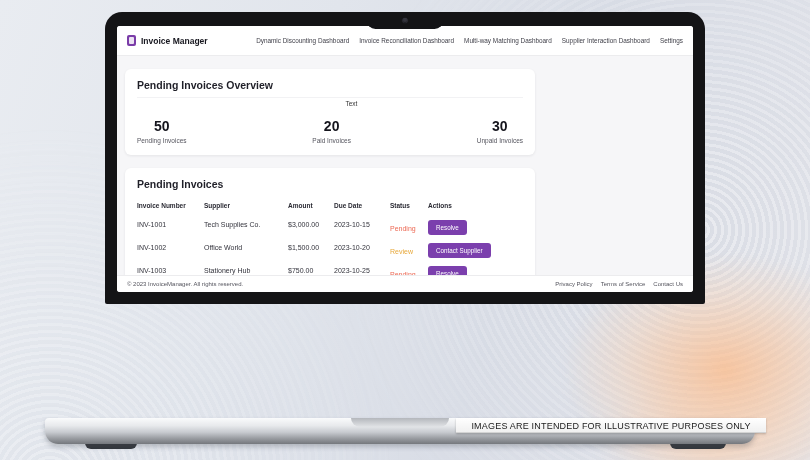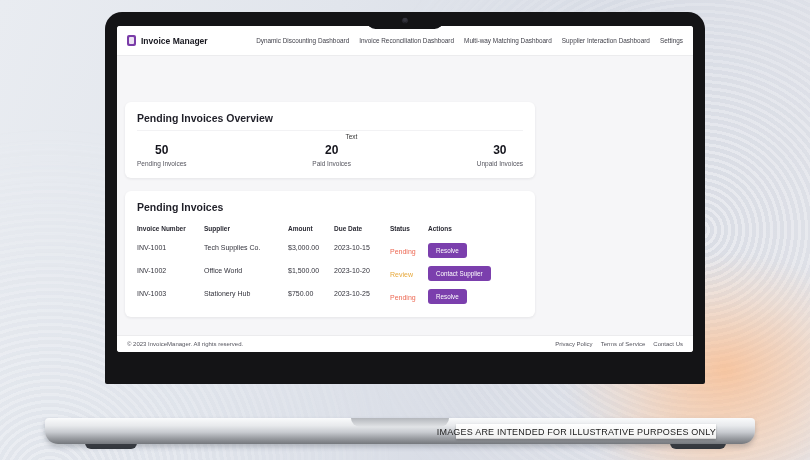--- a/index.html
+++ b/index.html
@@ -13,63 +13,63 @@
     mask-image:radial-gradient(circle,rgba(0,0,0,.9) 0%,rgba(0,0,0,.35) 40%,transparent 62%);}
   .waves-right{right:-310px;top:-190px;width:840px;height:840px;opacity:.38;}
   .waves-left{left:-360px;bottom:-430px;width:820px;height:820px;opacity:.25;}
   .glow{position:absolute;right:-130px;top:215px;width:430px;height:310px;
     background:radial-gradient(closest-side,rgba(255,183,128,.7),rgba(255,205,165,.32) 48%,transparent 75%);
     filter:blur(5px);}
   .glow2{position:absolute;right:-70px;top:360px;width:330px;height:170px;opacity:.55;
     background:radial-gradient(closest-side,rgba(255,196,150,.6),transparent 75%);filter:blur(6px);}
 
   
-  .laptop-screen{position:absolute;left:105px;top:12px;width:600px;height:372px;box-sizing:border-box;
-    background:#141416;border-radius:17px 17px 2px 2px;padding:14px 12px 32px;}
+  .laptop-screen{position:absolute;left:105px;top:12px;width:600px;height:292px;box-sizing:border-box;
+    background:#141416;border-radius:17px 17px 2px 2px;padding:14px 12px 12px;}
   .notch{position:absolute;left:50%;top:0;transform:translateX(-50%);width:77px;height:17px;
     background:#141416;border-radius:0 0 9px 9px;z-index:6;display:flex;align-items:center;justify-content:center;}
   .camera{width:5px;height:5px;border-radius:50%;background:#36363e;box-shadow:inset 0 -1px 1px #1c1c22,0 0 1px #4a4a55;}
   .screen-inner{width:100%;height:100%;background:#fff;border-radius:3px;overflow:hidden;
     display:flex;flex-direction:column;position:relative;}
   .laptop-base{position:absolute;left:45px;top:418px;width:710px;height:26px;
     border-radius:4px 4px 13px 13px;z-index:2;
     background:linear-gradient(180deg,#fafbfc 0%,#e7e9ec 30%,#c7cacf 55%,#96999e 80%,#75787d 100%);
     box-shadow:0 3px 5px rgba(70,75,85,.3);}
   .base-scoop{position:absolute;left:50%;top:0;transform:translateX(-50%);width:98px;height:9px;
     border-radius:0 0 10px 10px;background:linear-gradient(180deg,#b4b7bc,#e2e4e7);}
   .foot{position:absolute;top:443px;height:6px;background:#33363b;border-radius:0 0 7px 7px;
     filter:blur(.6px);z-index:1;}
   .foot-left{left:85px;width:52px;}
   .foot-right{left:670px;width:56px;}
-  .caption-bar{position:absolute;left:456px;top:418px;width:260px;height:15px;z-index:4;
-    background:linear-gradient(180deg,#ffffff,#efefef);display:flex;align-items:center;justify-content:flex-end;
-    box-shadow:inset 0 -1px 0 #d3d3d3,0 1px 2px rgba(0,0,0,.22);margin-top:6px;}
+  .caption-bar{position:absolute;left:456px;top:418px;width:310px;height:15px;z-index:4;
+    background:linear-gradient(180deg,#ffffff,#efefef);display:flex;align-items:center;justify-content:center;
+    box-shadow:inset 0 -1px 0 #d3d3d3,0 1px 2px rgba(0,0,0,.22);}
   .caption-bar span{font-size:9px;letter-spacing:.2px;color:#1b1b1b;white-space:nowrap;}
 
   
   .app-header{height:30px;flex:0 0 30px;background:#fff;border-bottom:1px solid #ececee;
     display:flex;align-items:center;justify-content:space-between;padding:0 10px;box-sizing:border-box;}
   .brand{display:flex;align-items:center;gap:5px;cursor:pointer;}
   .logo{width:9px;height:11px;background:#7a3ca8;border-radius:2px;position:relative;}
   .logo::after{content:"";position:absolute;left:2px;top:2px;width:5px;height:7px;background:rgba(255,255,255,.85);border-radius:1px;}
   .brand-name{font-size:8.5px;font-weight:bold;color:#17171f;white-space:nowrap;}
   .nav{display:flex;align-items:center;gap:10px;}
   .nav a{font-size:6.4px;color:#3f3f48;text-decoration:none;white-space:nowrap;cursor:pointer;}
 
-  .app-body{flex:1;background:#f6f6f8;display:flex;gap:10px;padding:13px 10px 18px 8px;box-sizing:border-box;overflow:hidden;align-items:flex-end;}
+  .app-body{flex:1;background:#f6f6f8;display:flex;gap:10px;padding:13px 10px 18px 8px;box-sizing:border-box;overflow:hidden;}
   .main-col{width:410px;flex:0 0 410px;display:flex;flex-direction:column;}
   .card{background:#fff;border-radius:6px;box-shadow:0 1px 3px rgba(20,20,40,.08);box-sizing:border-box;}
   .card h2{margin:0;font-size:10.5px;font-weight:600;color:#1f1f28;}
 
   .overview-card{padding:10px 12px 11px;margin-bottom:13px;}
   .overview-card h2{padding-bottom:6px;border-bottom:1px solid #f2f2f4;}
   .stats-row{display:flex;justify-content:space-between;position:relative;margin-top:12px;}
   .stray-text{position:absolute;top:-10px;left:54%;font-size:6.5px;color:#333;}
   .stat{text-align:center;}
-  .stat-value{font-size:12px;font-weight:bold;color:#15151d;}
+  .stat-value{font-size:14px;font-weight:bold;color:#15151d;margin-top:8px;}
   .stat-label{font-size:6.5px;color:#55555e;margin-top:3px;white-space:nowrap;}
 
   .invoices-card{padding:10px 12px 12px;}
   .invoices-card h2{margin-bottom:7px;}
   .tgrid{display:grid;grid-template-columns:67px 84px 46px 56px 38px 1fr;align-items:center;}
   .thead{height:16px;}
   .thead div{font-size:6.5px;font-weight:bold;color:#2a2a33;}
   .trow{height:23px;}
   .trow div{font-size:7px;color:#33333c;white-space:nowrap;}
   .cell-status{transform:translateY(3.5px);}

